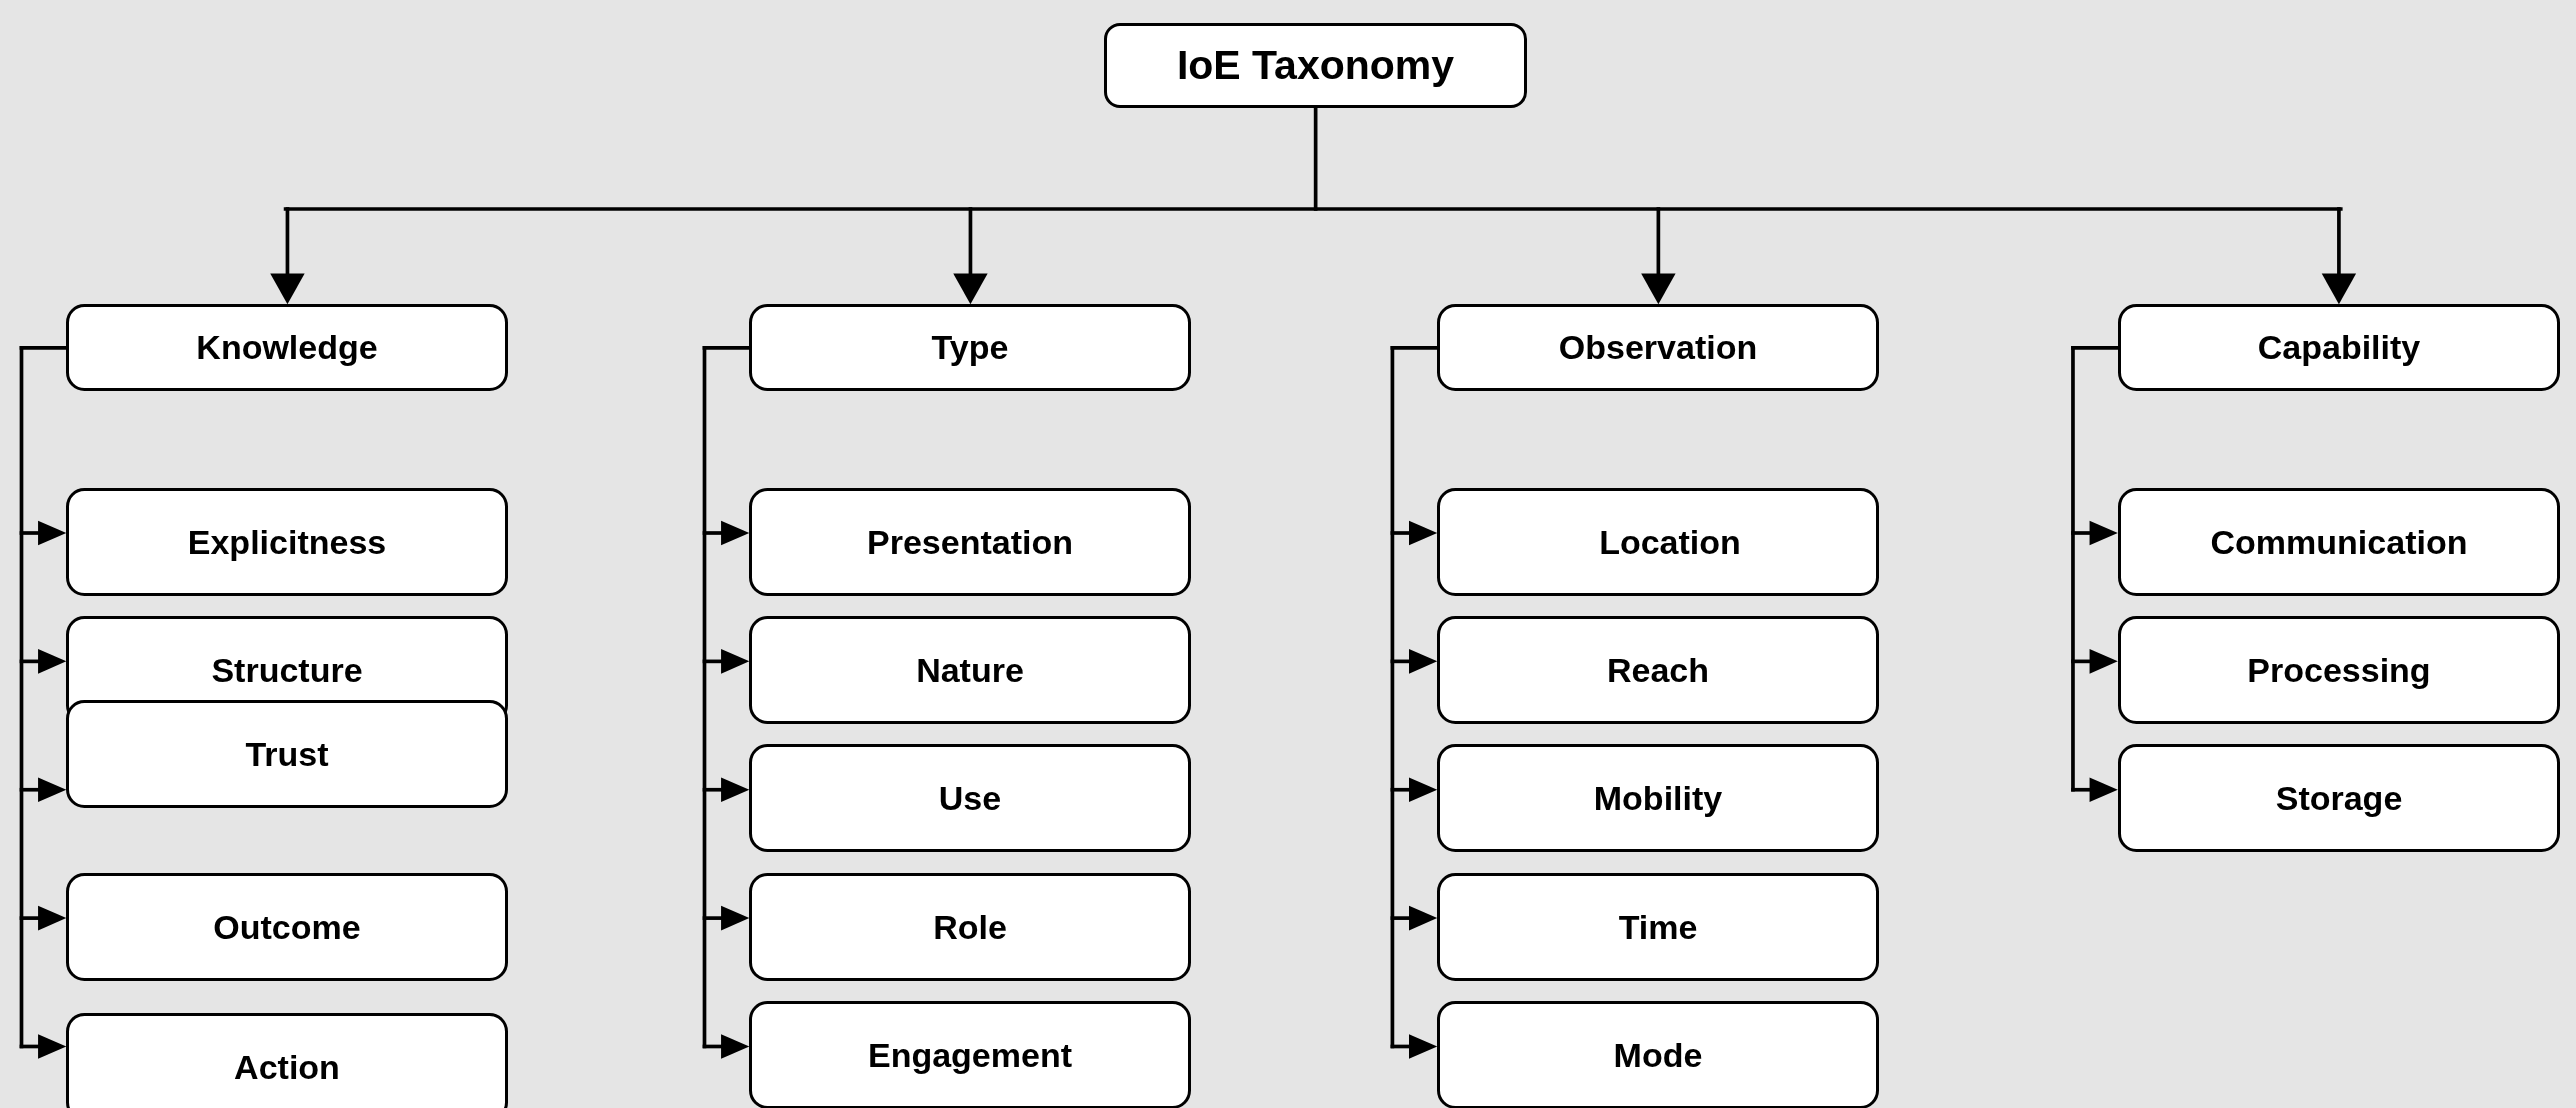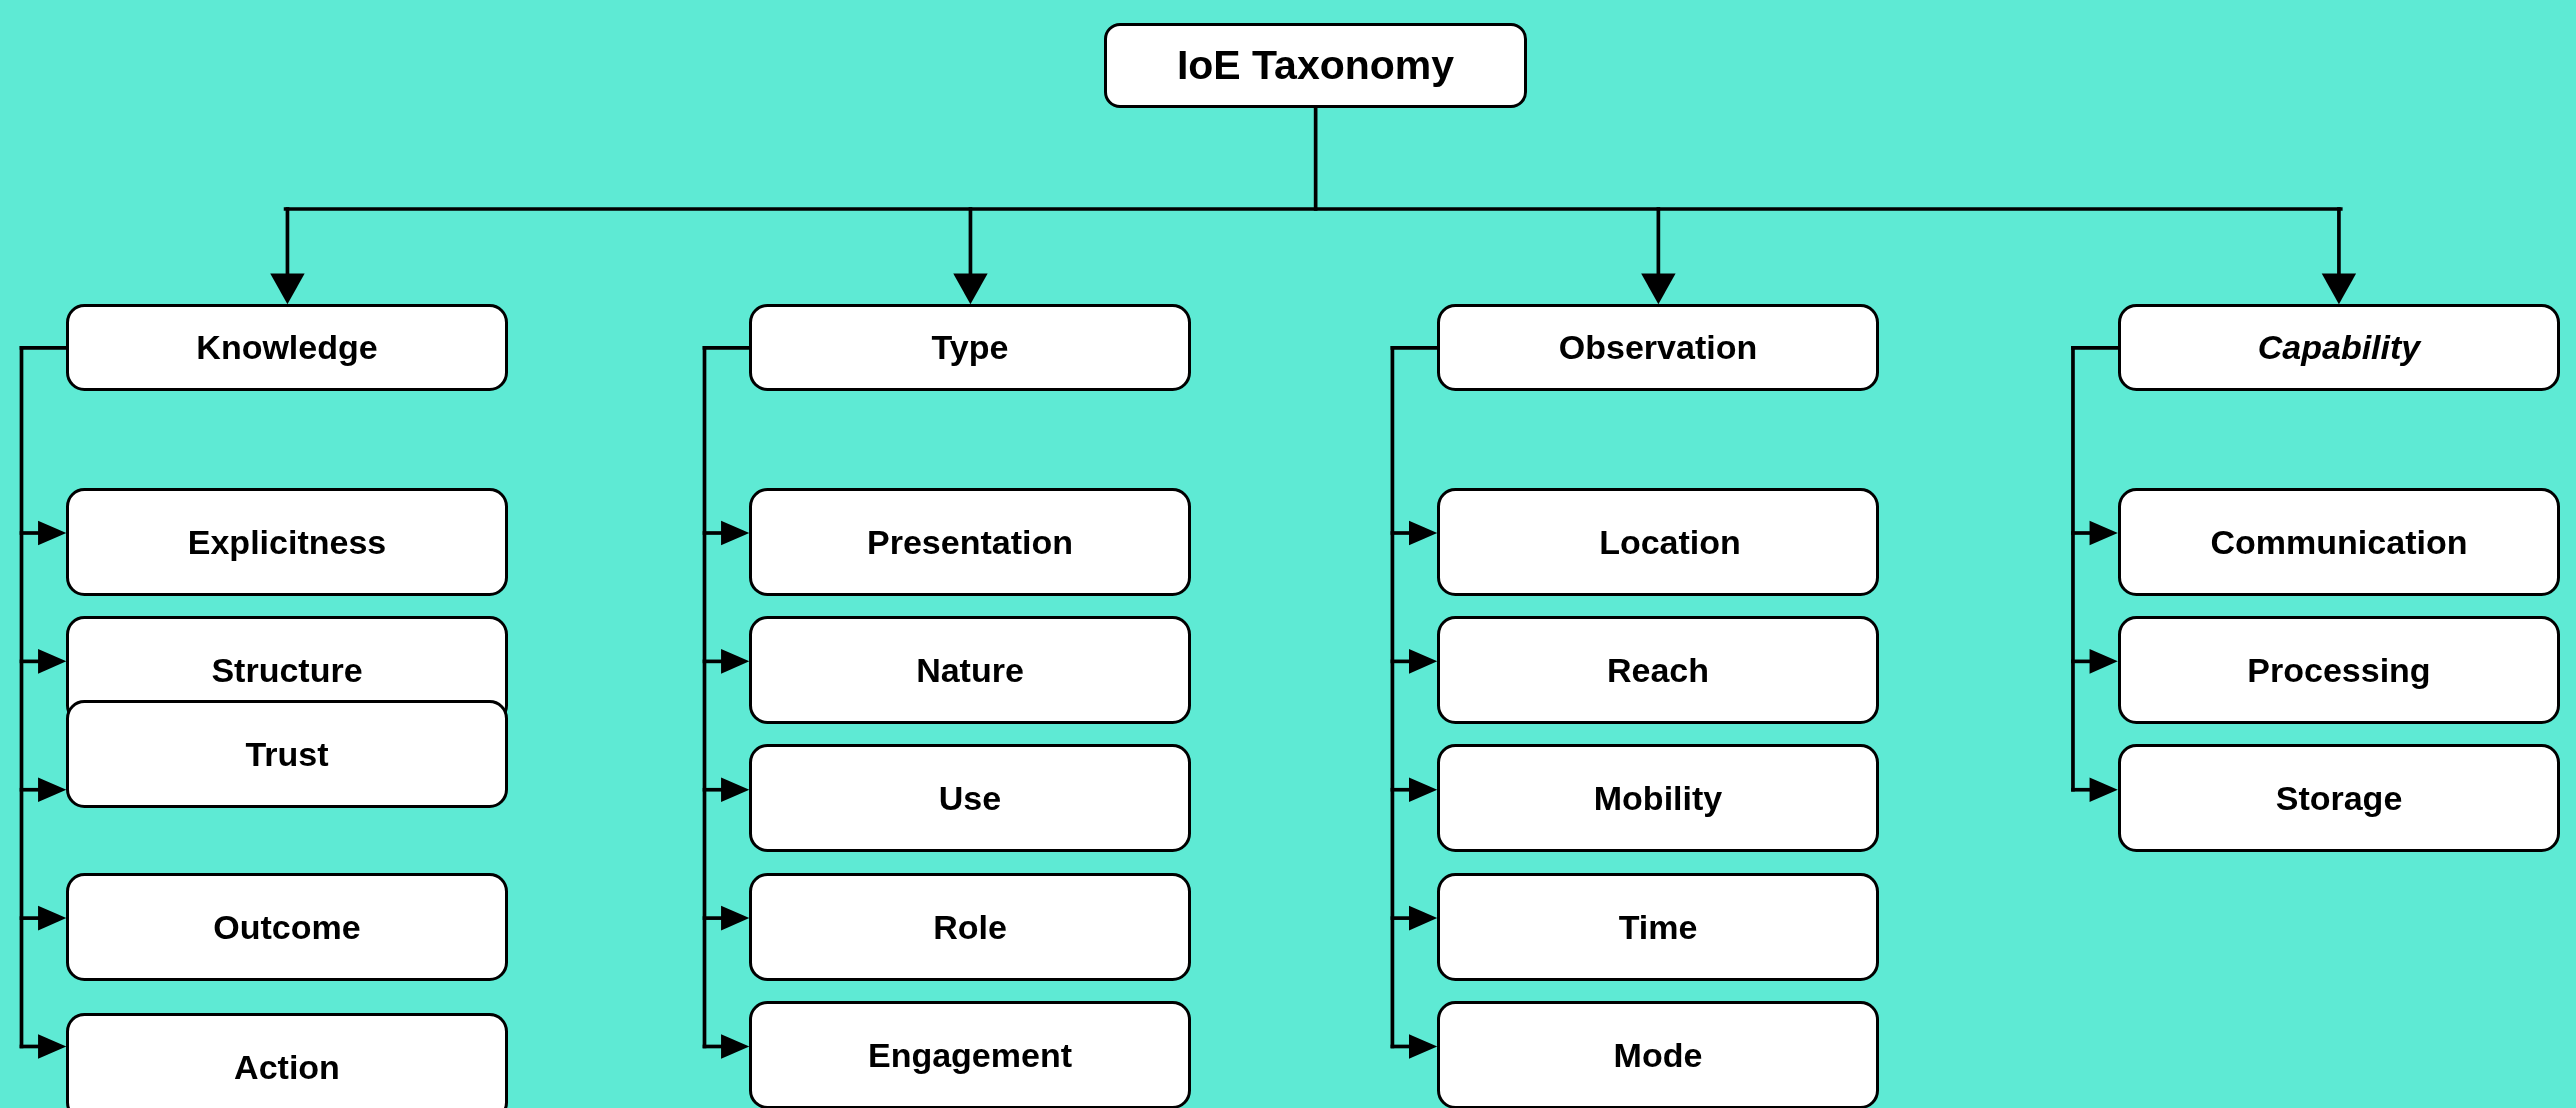--- a/index.html
+++ b/index.html
@@ -1,20 +1,20 @@
 <!DOCTYPE html>
 <html style="font-size:9.8px"><head>
 <meta charset="utf-8">
 <style>
   html, body { margin: 0; padding: 0; background: #ffffff; }
   .canvas {
     position: relative;
     width: 2576px;
     height: 1109px;
-    background: #5eead4;
+    background: #e5e5e5;
     font-family: "Liberation Sans", sans-serif;
     overflow: hidden;
   }
   #connectors {
     position: absolute;
     left: 0; top: 0;
     width: 2576px; height: 1109px;
   }
   .box {
     position: absolute;
@@ -114,19 +114,19 @@
   <div class="box child-box" style="left:749px; top:873px;">Role</div>
   <div class="box child-box" style="left:749px; top:1001px;">Engagement</div>
 
   <div class="box header-box" style="left:1437px; top:304px;">Observation</div>
   <div class="box child-box" style="left:1437px; top:488px;padding-left:24px;">Location</div>
   <div class="box child-box" style="left:1437px; top:616px;">Reach</div>
   <div class="box child-box" style="left:1437px; top:744px;">Mobility</div>
   <div class="box child-box" style="left:1437px; top:873px;">Time</div>
   <div class="box child-box" style="left:1437px; top:1001px;">Mode</div>
 
-  <div class="box header-box" style="left:2118px; top:304px;font-style:italic;">Capability</div>
+  <div class="box header-box" style="left:2118px; top:304px;">Capability</div>
   <div class="box child-box" style="left:2118px; top:488px;">Communication</div>
   <div class="box child-box" style="left:2118px; top:616px;">Processing</div>
   <div class="box child-box" style="left:2118px; top:744px;">Storage</div>
 
 </div>
 
 
 </body></html>

